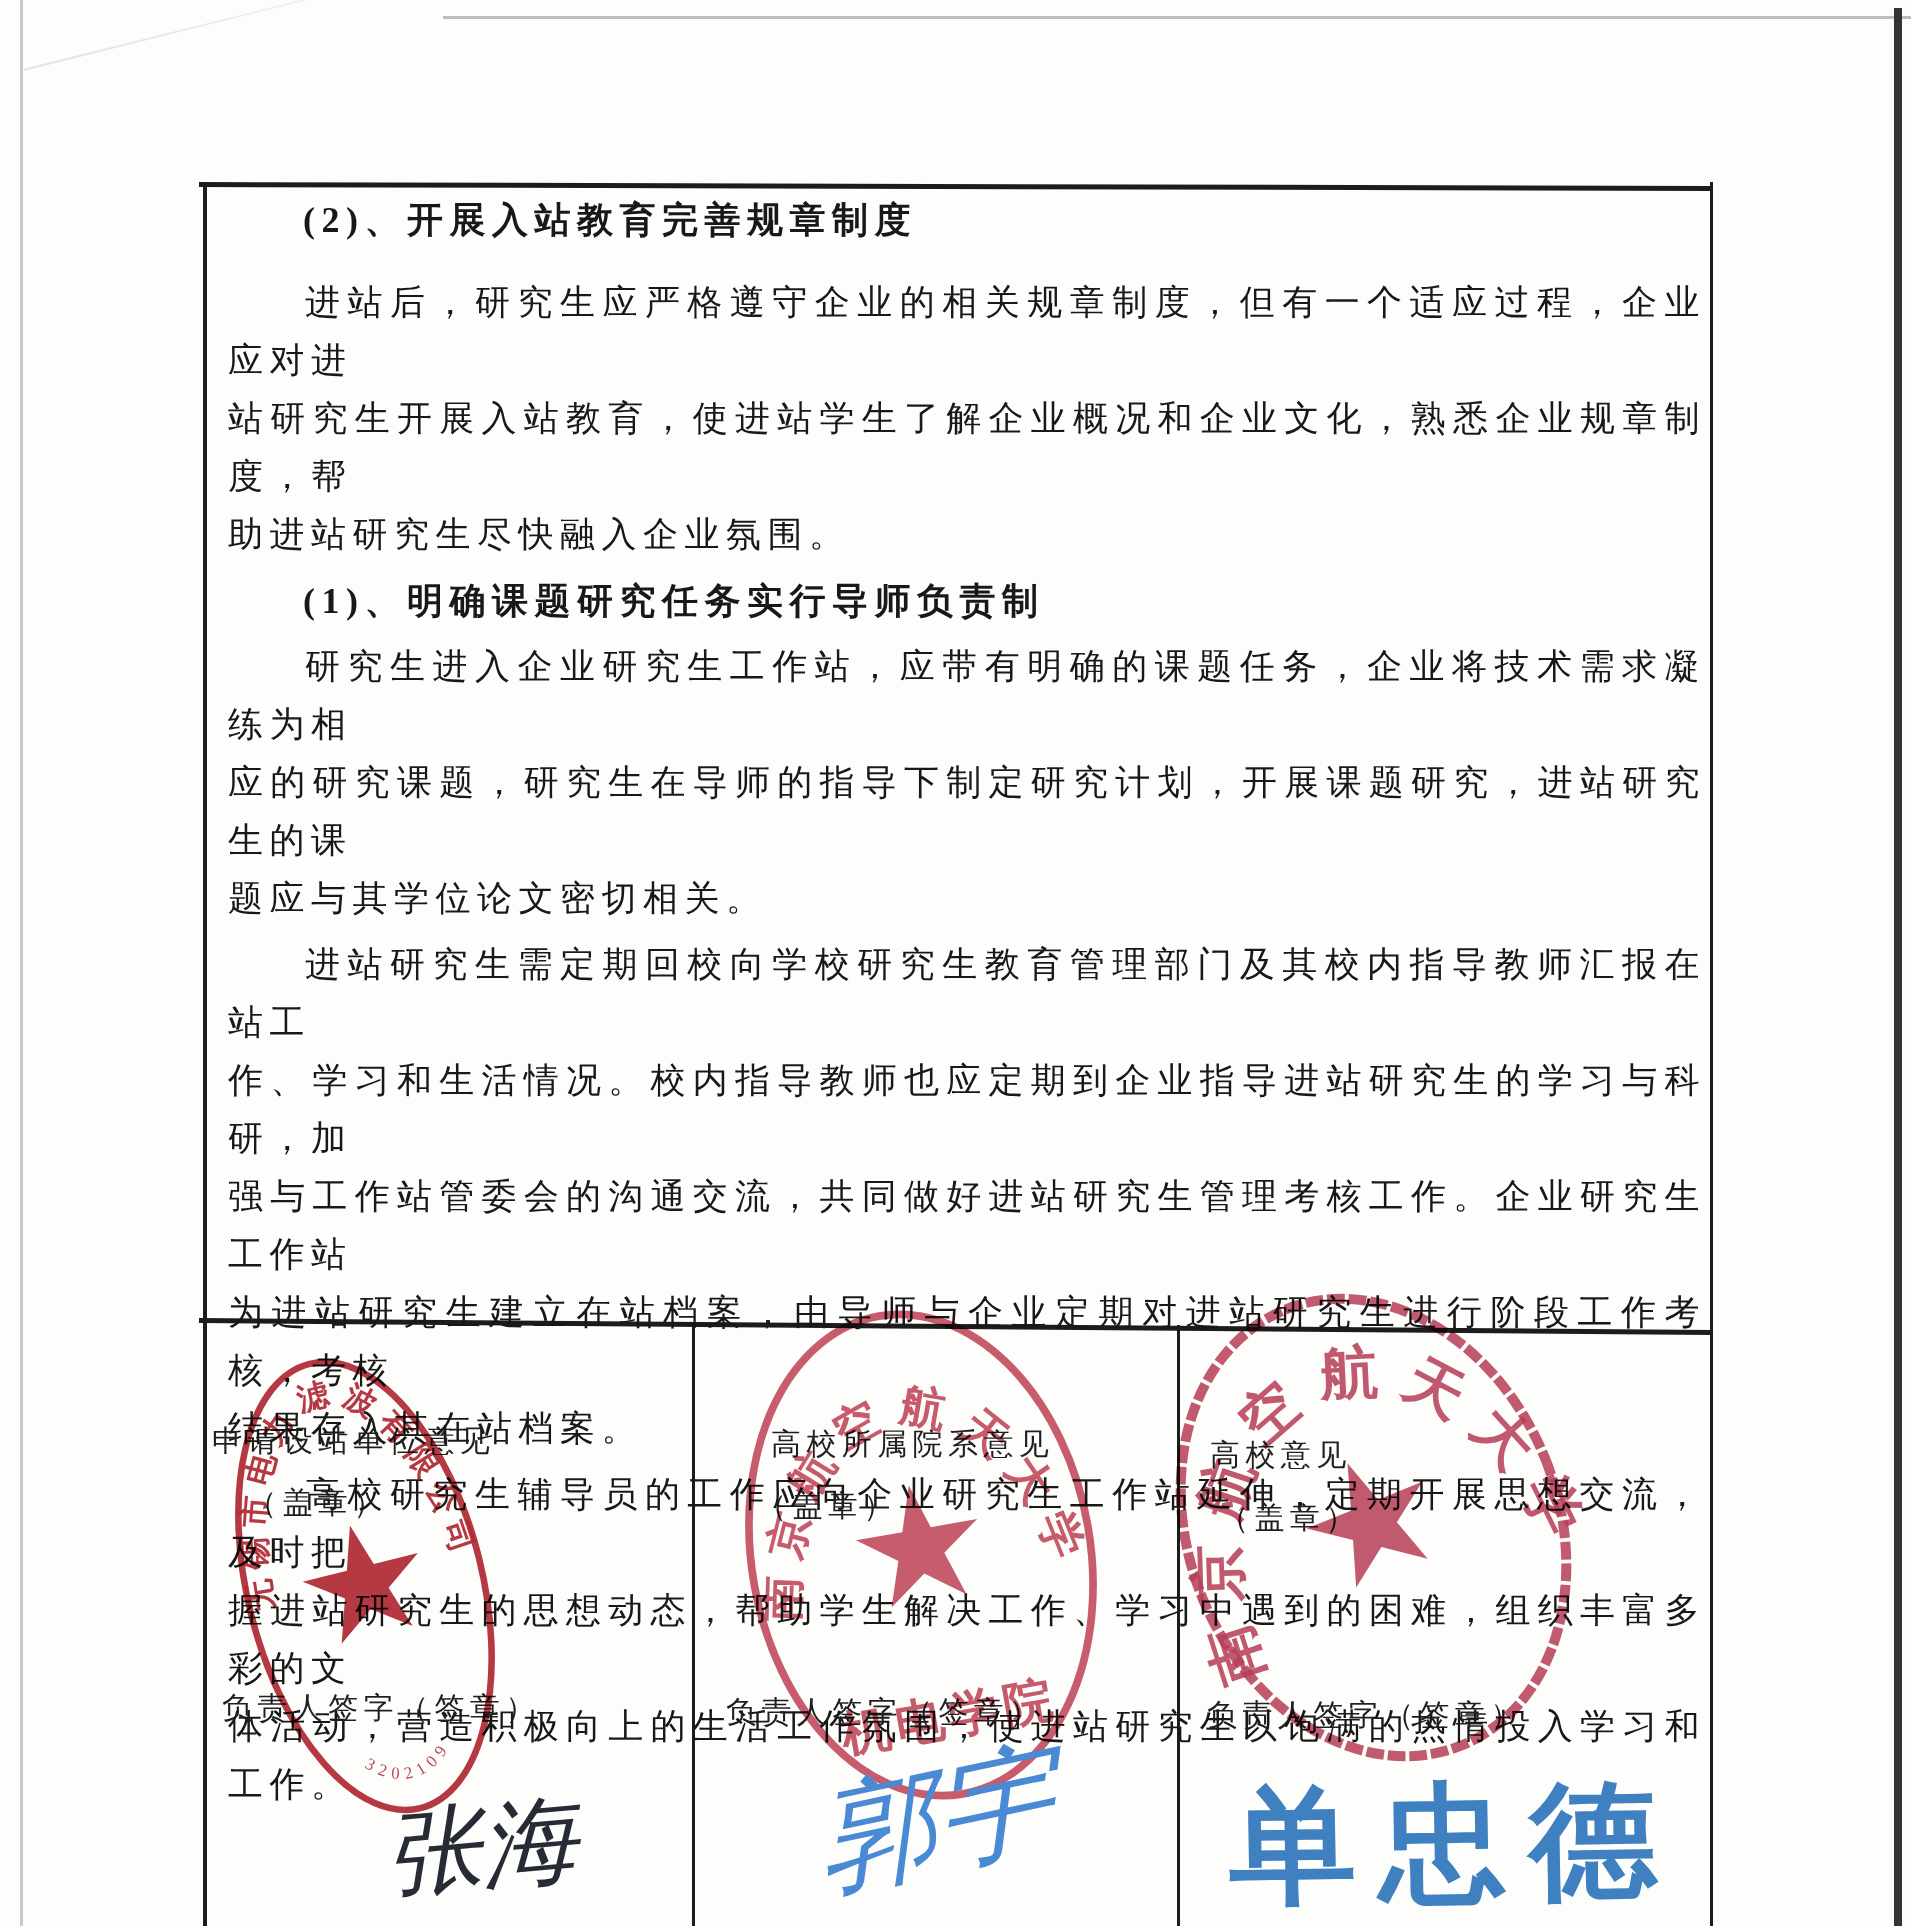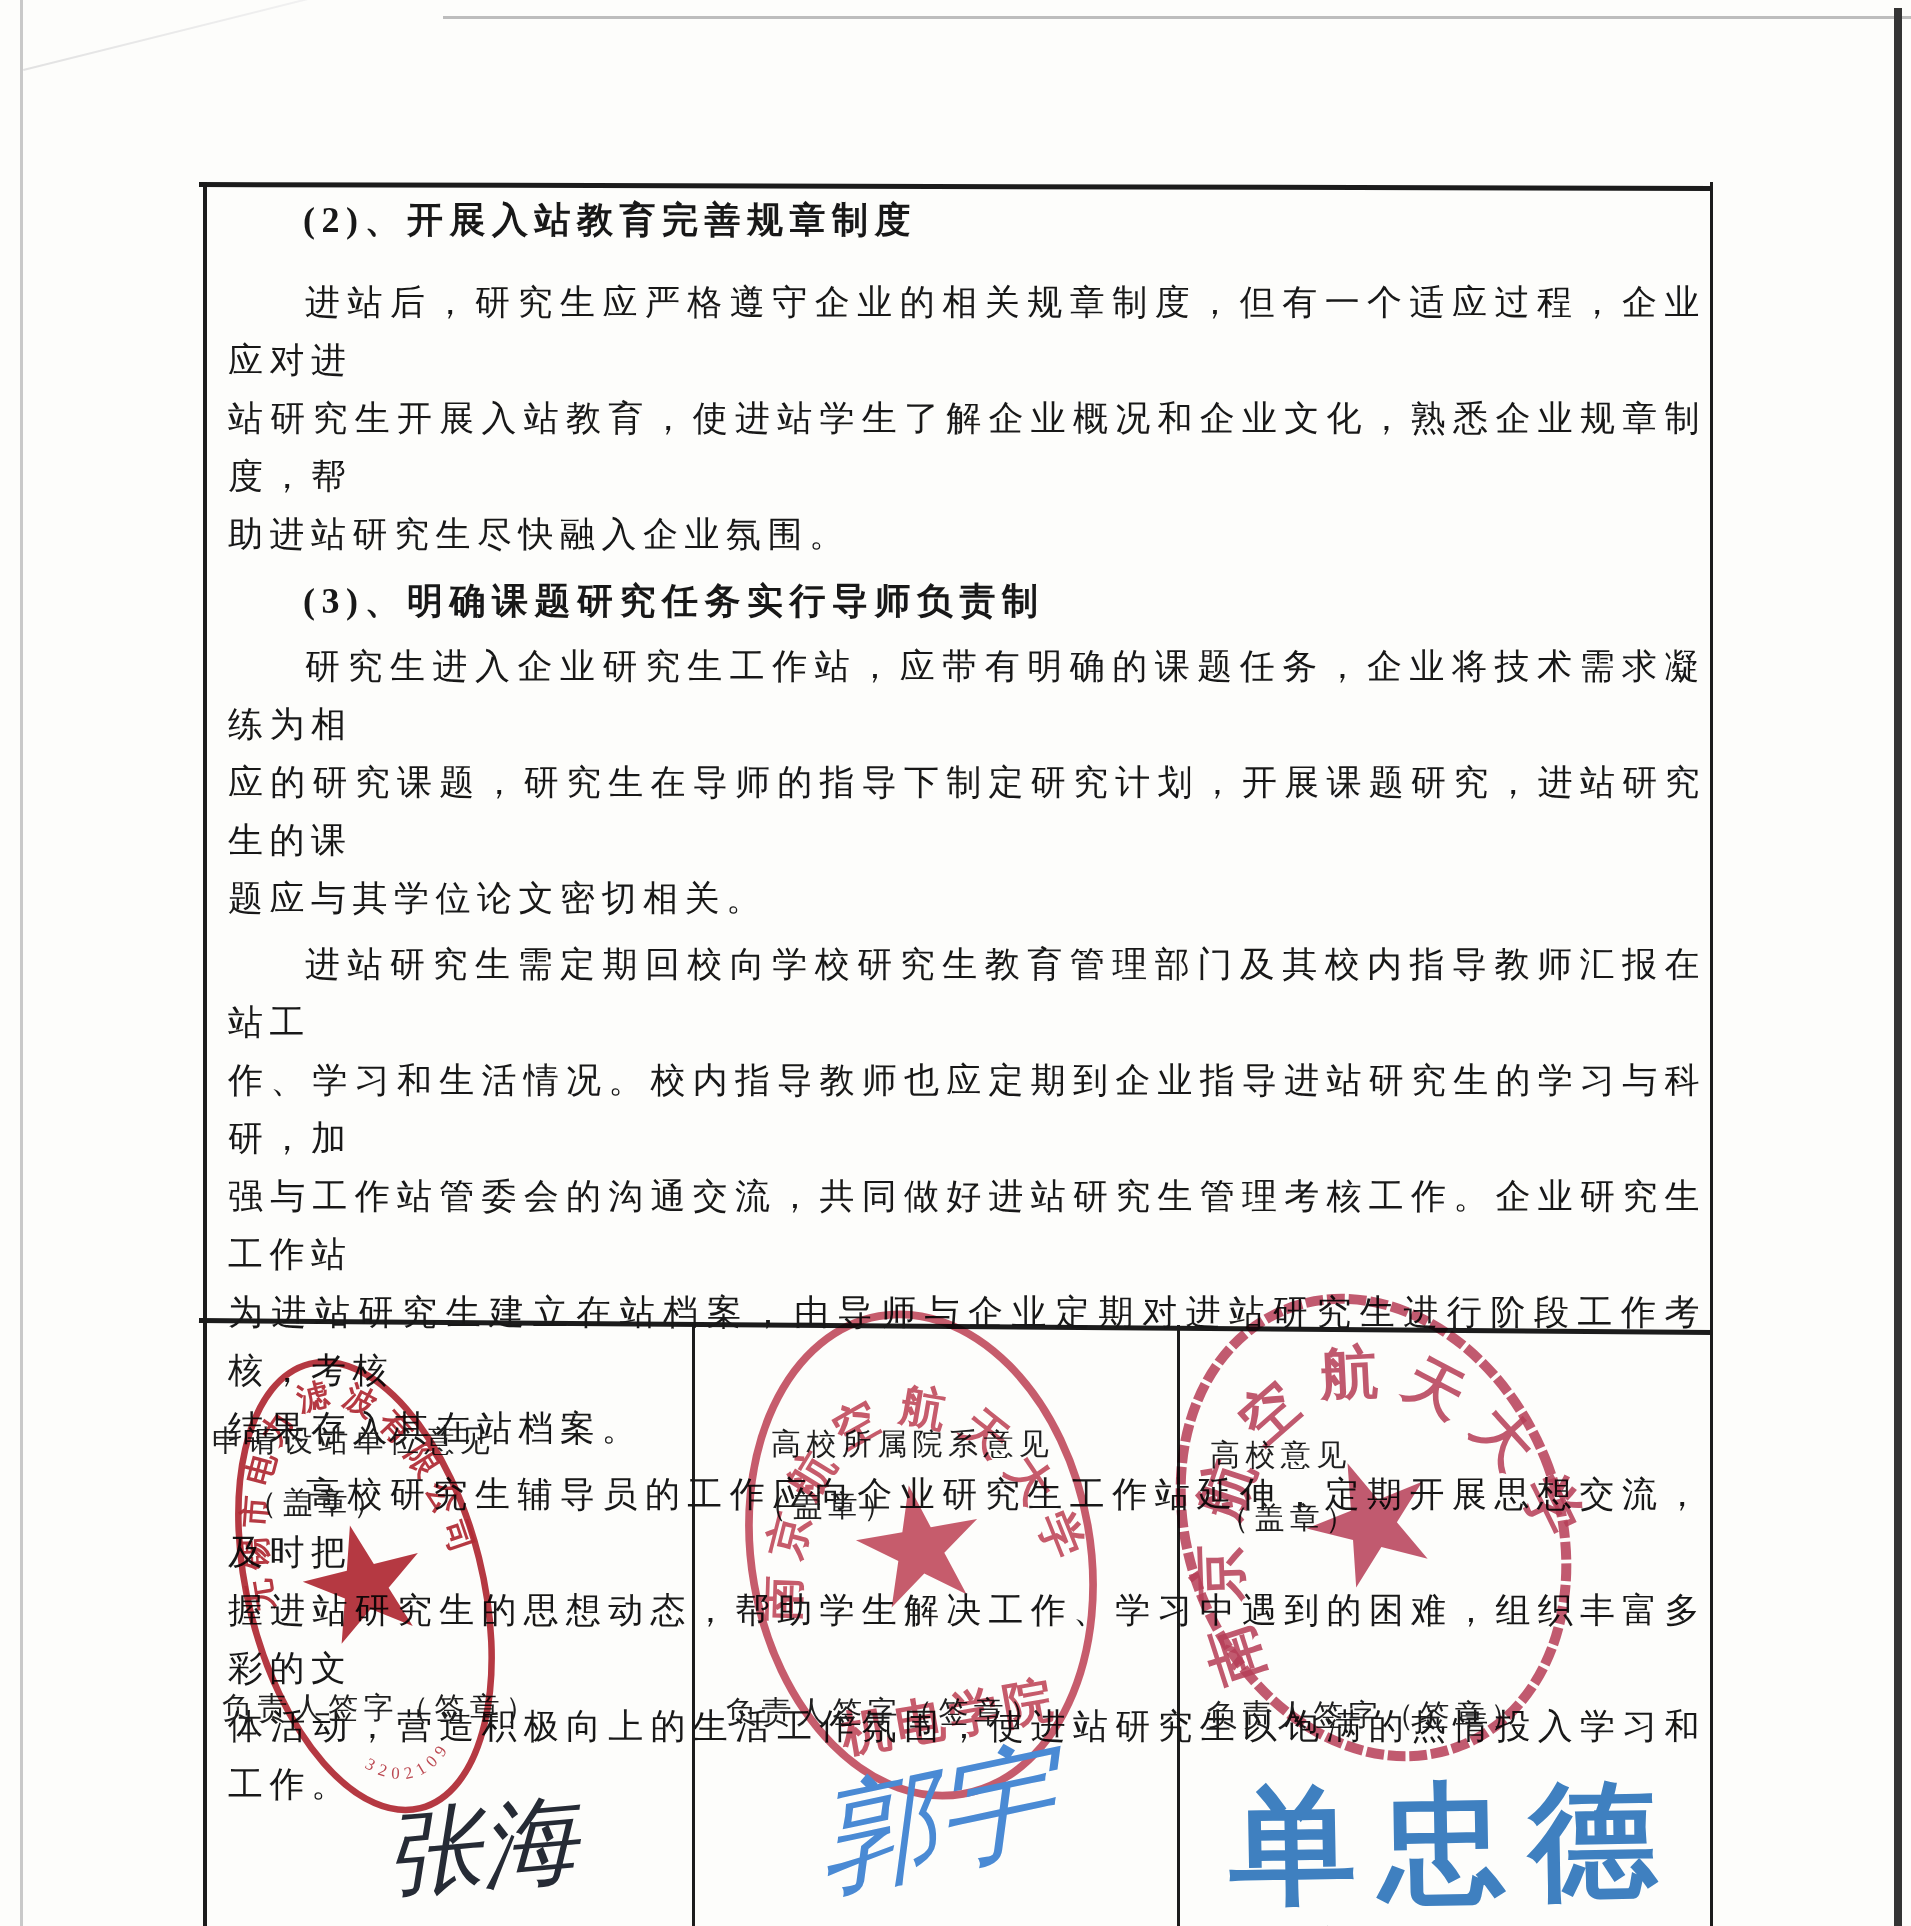--- a/index.html
+++ b/index.html
@@ -73,21 +73,21 @@
   <div class="hline table-top"></div>
 
   <div class="vline col-div1"></div>
   <div class="vline col-div2"></div>
 
   <div class="doc-text">
     <p class="heading" id="h2">(2)、开展入站教育完善规章制度</p>
     <p class="para" id="p1">进站后，研究生应严格遵守企业的相关规章制度，但有一个适应过程，企业应对进
 站研究生开展入站教育，使进站学生了解企业概况和企业文化，熟悉企业规章制度，帮
 助进站研究生尽快融入企业氛围。</p>
-    <p class="heading" id="h3">(3)、明确课题研究任务实行导师负责制</p>
+    <p class="heading" id="h3">(1)、明确课题研究任务实行导师负责制</p>
     <p class="para" id="p3">研究生进入企业研究生工作站，应带有明确的课题任务，企业将技术需求凝练为相
 应的研究课题，研究生在导师的指导下制定研究计划，开展课题研究，进站研究生的课
 题应与其学位论文密切相关。</p>
     <p class="para" id="p4">进站研究生需定期回校向学校研究生教育管理部门及其校内指导教师汇报在站工
 作、学习和生活情况。校内指导教师也应定期到企业指导进站研究生的学习与科研，加
 强与工作站管委会的沟通交流，共同做好进站研究生管理考核工作。企业研究生工作站
 为进站研究生建立在站档案，由导师与企业定期对进站研究生进行阶段工作考核，考核
 结果存入其在站档案。</p>
     <p class="para" id="p5">高校研究生辅导员的工作应向企业研究生工作站延伸，定期开展思想交流，及时把
 握进站研究生的思想动态，帮助学生解决工作、学习中遇到的困难，组织丰富多彩的文

